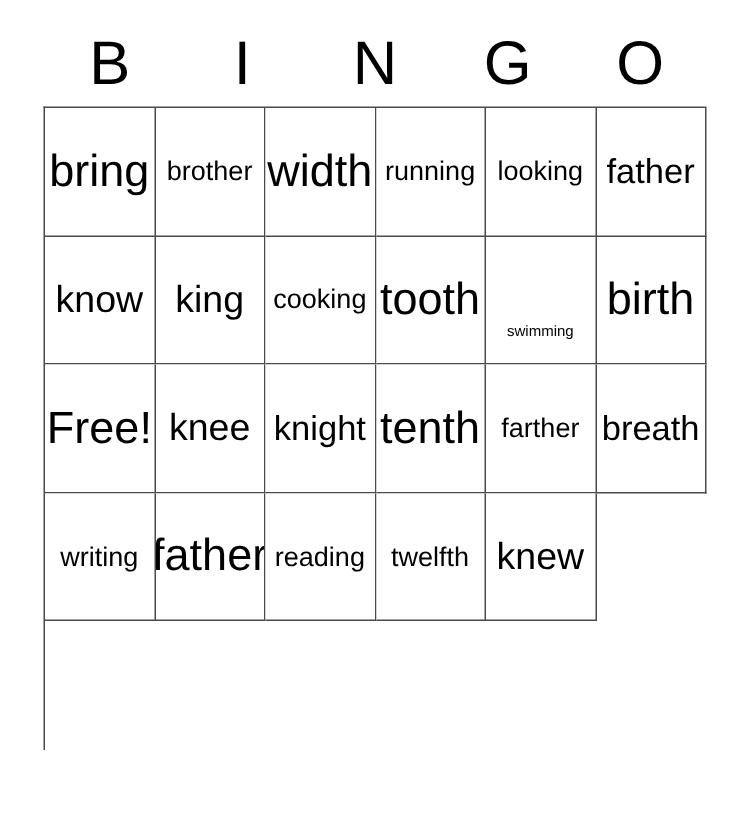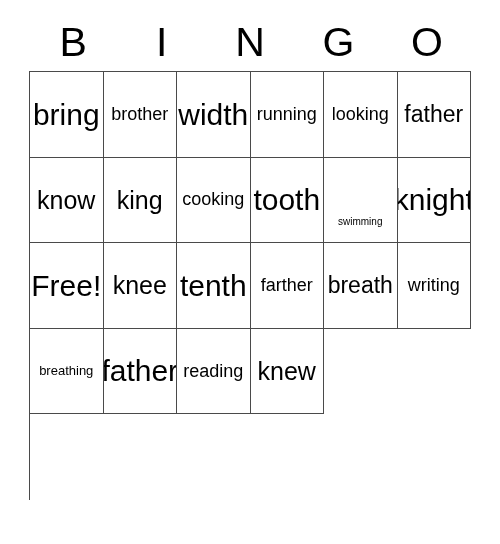--- a/index.html
+++ b/index.html
@@ -132,49 +132,52 @@
       <span class="cell-text len-7">cooking</span>
     </div>
     <div class="bingo-cell">
       <span class="cell-text len-5">tooth</span>
     </div>
 
     <div class="bingo-cell">
       <span class="cell-text len-8">swimming</span>
     </div>
     <div class="bingo-cell">
-      <span class="cell-text len-5">knight</span>
+      <span class="cell-text len-5">birth</span>
     </div>
     <div class="bingo-cell">
       <span class="cell-text len-5">Free!</span>
     </div>
     <div class="bingo-cell">
       <span class="cell-text len-4">knee</span>
+    </div>
+    <div class="bingo-cell">
+      <span class="cell-text len-6">knight</span>
     </div>
 
     <div class="bingo-cell">
       <span class="cell-text len-5">tenth</span>
     </div>
     <div class="bingo-cell">
       <span class="cell-text len-7">farther</span>
     </div>
     <div class="bingo-cell">
       <span class="cell-text len-6">breath</span>
     </div>
     <div class="bingo-cell">
       <span class="cell-text len-7">writing</span>
     </div>
 
     <div class="bingo-cell">
-      <span class="cell-text len-9">breathing</span>
-    </div>
-    <div class="bingo-cell">
       <span class="cell-text len-5">father</span>
     </div>
     <div class="bingo-cell">
       <span class="cell-text len-7">reading</span>
+    </div>
+    <div class="bingo-cell">
+      <span class="cell-text len-7">twelfth</span>
     </div>
     <div class="bingo-cell">
       <span class="cell-text len-4">knew</span>
     </div>
 
   </div>
 </div>
 
 </body></html>

